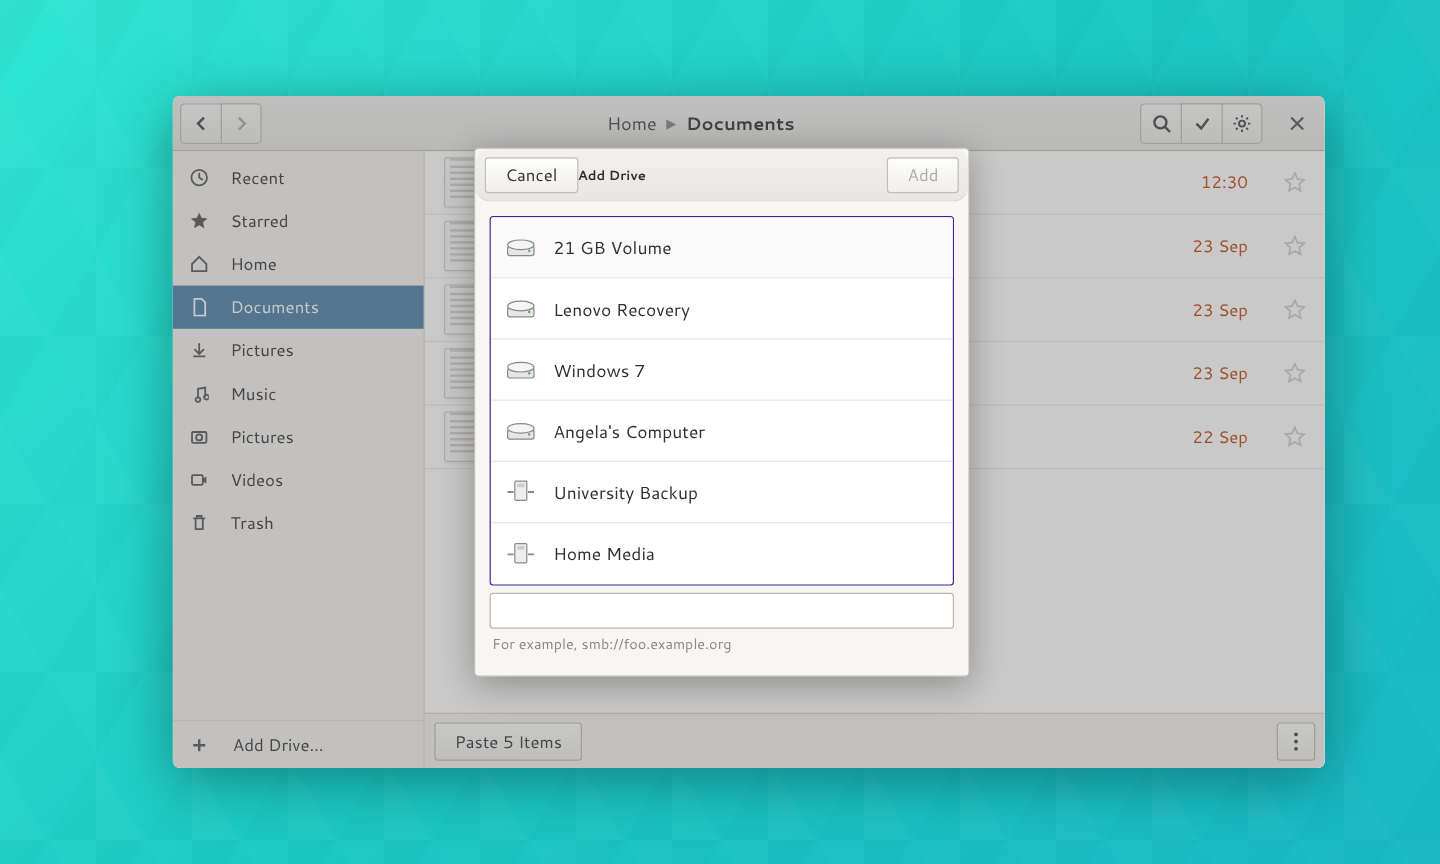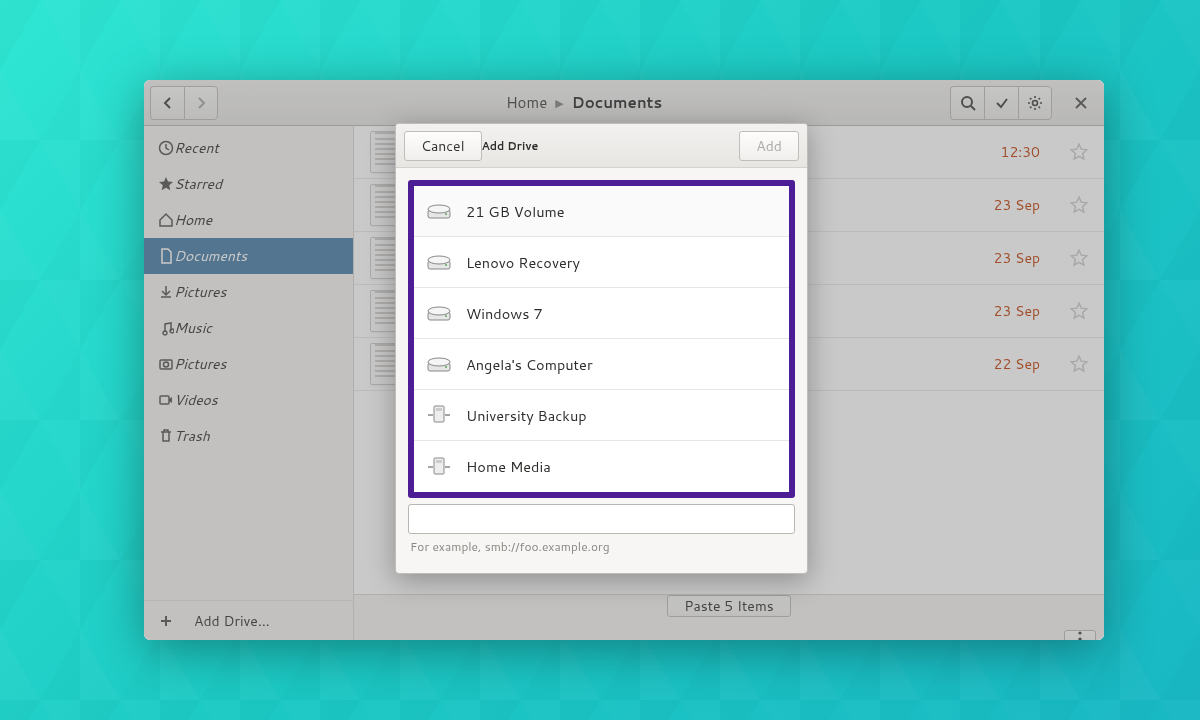--- a/index.html
+++ b/index.html
@@ -96,25 +96,24 @@
   border-right: 1px solid #d9d7d3;
   display: flex;
   flex-direction: column;
 }
 .side-list { flex: 1; padding-top: 4px; }
 .side-item {
   height: 36px;
   display: flex;
   align-items: center;
   padding: 0 14px;
-  gap: 0;
+  gap: 18px;
   font-size: 14px;
   color: #333;
   cursor: pointer;
-  font-style: italic;
 }
 .side-item.active {
   background: #4a7fa7;
   color: #fff;
 }
 .side-icon { width: 16px; height: 16px; display: flex; align-items: center; justify-content: center; }
 .side-footer {
   border-top: 1px solid #e2e0dc;
   height: 40px;
   display: flex; align-items: center;
@@ -149,21 +148,21 @@
 }
 .thumb::before { top:6px; box-shadow: 0 5px 0 #d7d5d1, 0 10px 0 #d7d5d1, 0 15px 0 #d7d5d1, 0 20px 0 #d7d5d1, 0 25px 0 #d7d5d1; }
 .file-name { flex: 1; font-size: 14.5px; color: #2e2e2c; }
 .file-date { font-size: 14px; color: #c2410c; margin-right: 16px; }
 .star { width:18px; height:18px; color:#ccc; }
 .actionbar {
   height: 46px;
   border-top: 1px solid #d9d7d3;
   background: #f4f3f1;
   display: flex; align-items: center;
-  padding: 0 8px; gap: 13px; flex-direction: column;
+  padding: 0 8px; gap: 13px;
 }
 .abtn {
   height: 32px; padding: 0 16px;
   border: 1px solid #c0beba; border-radius: 3px;
   background: linear-gradient(#fdfdfc,#f0efec);
   font-size: 14px; color: #333; cursor:pointer;
   display:flex; align-items:center;
 }
 .menu-btn {
   margin-left: auto;
@@ -188,36 +187,37 @@
   border: 1px solid #bfbdb8;
   box-shadow: 0 6px 28px rgba(0,0,0,0.3);
   overflow: hidden;
 }
 .dlg-header {
   height: 44px;
   background: linear-gradient(#f2f1ef,#e8e6e3);
   border-bottom: 1px solid #d4d2ce;
   display: flex; align-items: center;
   padding: 0 8px;
+  border-radius: 13px;
 }
 .dlg-btn {
   height: 30px; padding: 0 16px;
   border: 1px solid #c0beba; border-radius: 3px;
   background: linear-gradient(#fdfdfc,#f0efec);
   font-size: 14px; color: #333; cursor:pointer;
 }
 .dlg-btn.disabled { color: #aaa; }
 .dlg-title {
   flex: 1; 
   font-size: 11px; font-weight: 700; color: #2d2d2c;
 }
 .dlg-body { padding: 12px; }
 .drive-list {
   background: #fff;
-  border: 6px solid #4c1d95;
+  border: 1px solid #4c1d95;
   border-radius: 3px;
   overflow: hidden;
 }
 .drive-item {
   height: 51px;
   display: flex; align-items: center;
   padding: 0 12px; gap: 14px;
   border-bottom: 1px solid #e8e6e2;
   font-size: 14.5px; color: #2e2e2c;
   cursor: pointer;

